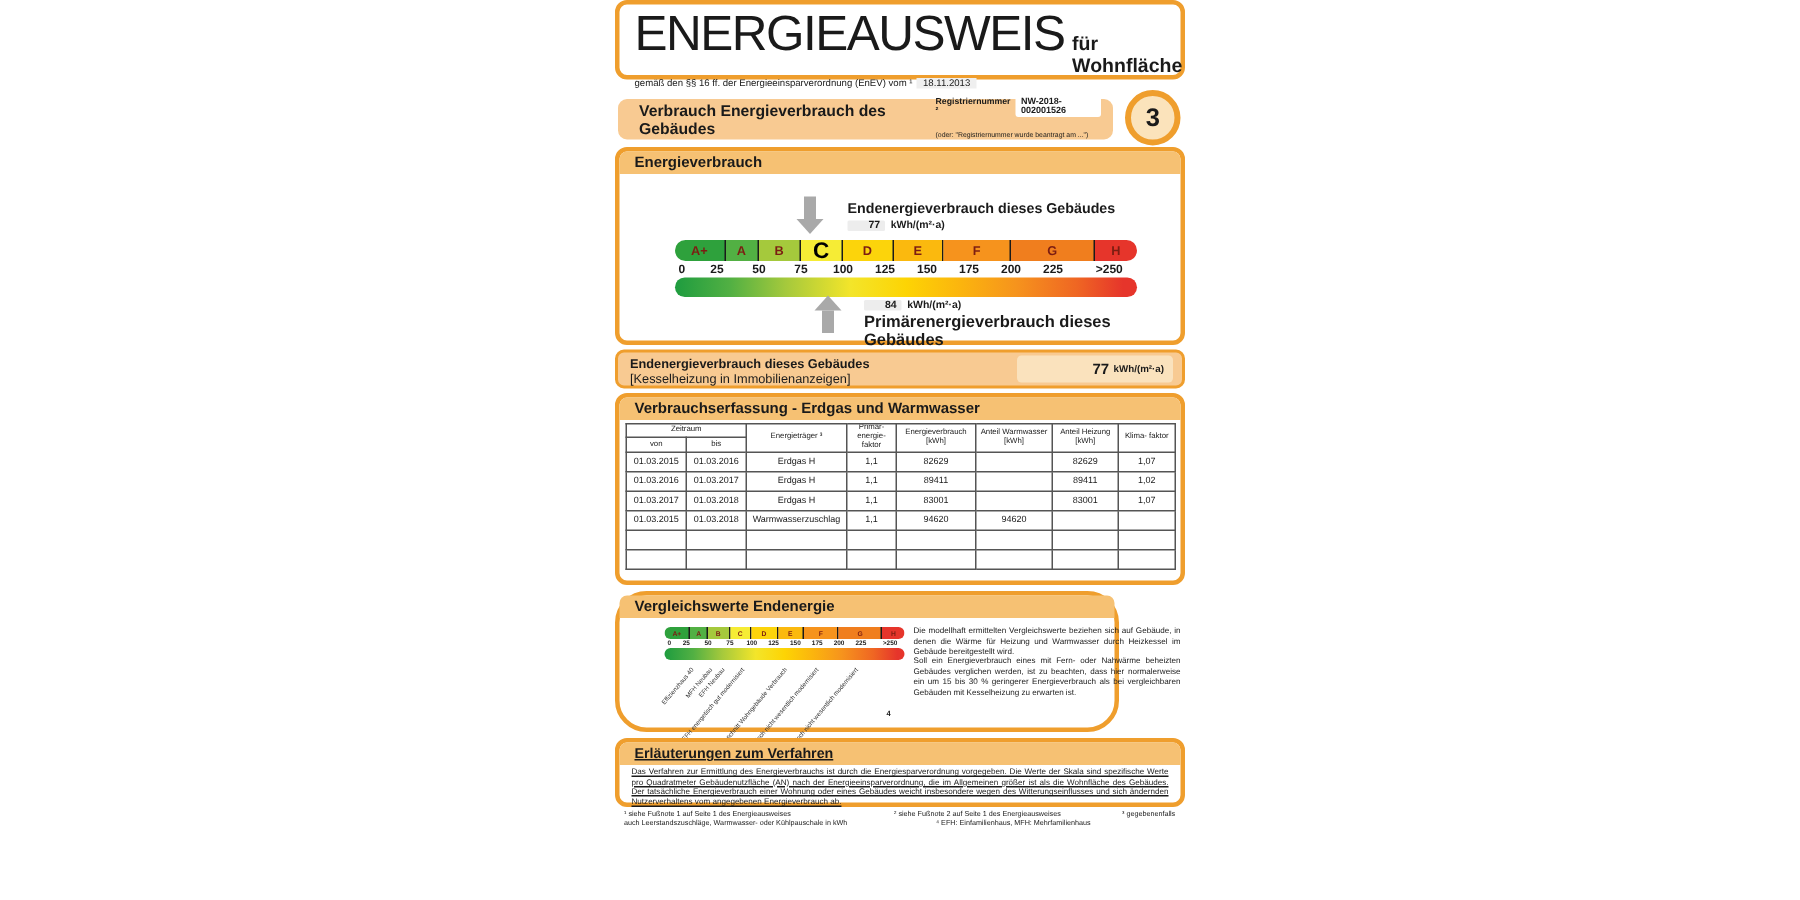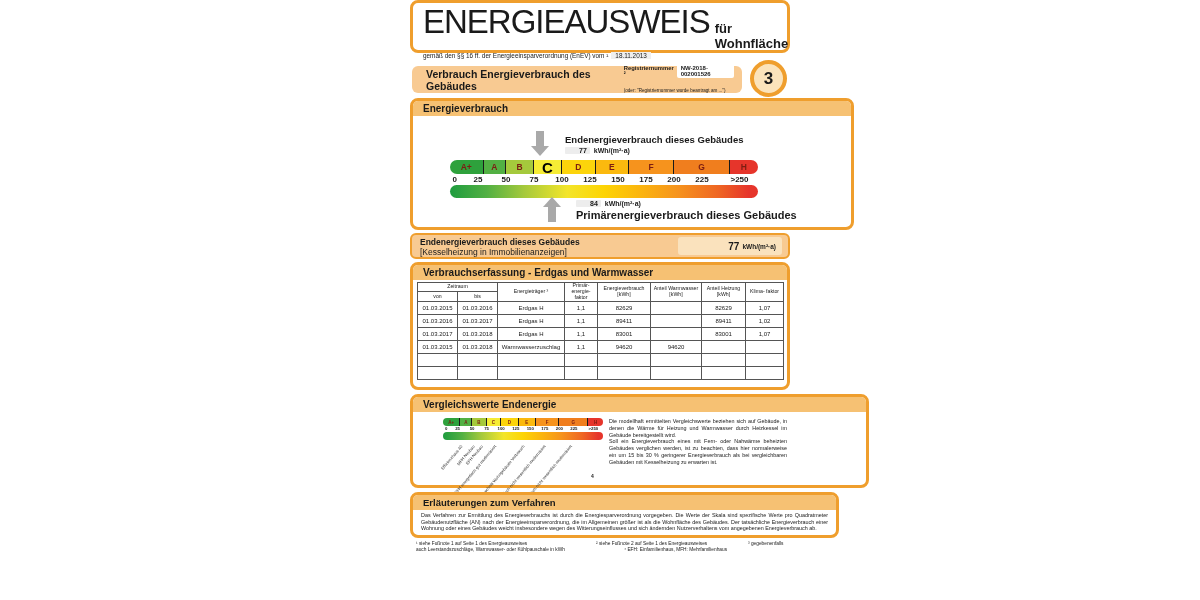--- a/index.html
+++ b/index.html
@@ -27,21 +27,21 @@
   .reg-num { background:#fff; border-radius:2px; font-weight:bold; font-size:6px; padding:1px 4px; }
   .reg-note { font-size:4.6px; margin-top:1px; }
   .badge { position:absolute; left:340px; top:60px; width:37px; height:37px; border-radius:50%;
            border:4px solid #EF9E2D; background:#FBE3BB; display:flex; align-items:center;
            justify-content:center; font-weight:bold; font-size:17px; }
 
   
   .sect-strip { background:#F6C173; border-radius:5px 5px 0 0; font-weight:bold;
                 font-size:10px; padding:2px 0 2px 10px; }
 
-  .energy { left:0; top:98px; width:444px; height:132px; }
+  .energy { left:0; top:98px; width:380px; height:132px; }
   .abs { position:absolute; }
   .end-label { left:152px; top:33px; font-weight:bold; font-size:9.5px; }
   .val-line { font-weight:bold; font-size:7px; }
   .field { background:#ededed; border-radius:1px; padding:0 3px 0 14px; margin-right:2px; }
 
   .arrow { position:absolute; width:18px; }
   .arrow .shaft { width:8px; height:15px; background:#a9a9a9; margin:0 auto; }
   .arrow .head-down { width:0; height:0; border-left:9px solid transparent;
                       border-right:9px solid transparent; border-top:10px solid #a9a9a9; }
   .arrow .head-up { width:0; height:0; border-left:9px solid transparent;
@@ -79,37 +79,37 @@
   table.vt { border-collapse:collapse; table-layout:fixed; margin:2px 4px 0 4px;
              width:366px; font-size:6px; }
   table.vt th, table.vt td { border:1px solid #555; text-align:center; padding:0 1px;
                              overflow:hidden; }
   table.vt th { font-weight:normal; font-size:5.2px; line-height:1.15; }
   table.vt td { height:13px; }
   .c1{width:40px}.c2{width:40px}.c3{width:67px}.c4{width:33px}.c5{width:53px}
   .c6{width:51px}.c7{width:44px}.c8{width:38px}
 
   
-  .verg { left:0; top:394px; width:459px; height:94px; }
+  .verg { left:0; top:394px; width:336px; height:94px;border-radius:21px; }
   .mini { position:absolute; left:30px; top:21px; width:160px; }
   .mini .band { height:8px; border-radius:4px; }
   .mini .seg { font-size:4.5px; }
   .mini .ticks { height:6px; font-size:4.3px; }
   .mini .ticks span { top:0; }
   .mini .gbar { height:8px; border-radius:4px; }
   .vanchor { position:absolute; width:0; height:0; }
   .vlabel { position:absolute; right:0; top:0; white-space:nowrap; font-size:4.2px;
             color:#333; transform:rotate(-50deg); transform-origin:100% 0; }
   .verg-fn { position:absolute; left:178px; top:76px; font-size:5px; font-weight:bold; }
   .verg-text { position:absolute; left:196px; top:21px; width:178px; font-size:5.4px;
                line-height:1.25; text-align:justify; }
   .verg-text p + p { margin-top:0; }
 
   
-  .erl { left:0; top:492px; width:429px; height:46px; }
+  .erl { left:0; top:492px; width:380px; height:46px;text-decoration:underline; }
   .erl .sect-strip { font-size:9.5px; }
   .erl-text { font-size:5.4px; line-height:1.22; text-align:justify; padding:2px 8px 0 8px; }
 
   
   .fnotes { position:absolute; left:0; top:541px; width:380px; height:16px; font-size:4.8px; }
   .fnotes span { position:absolute; white-space:nowrap; }
   .fn1 { left:6px; top:0; } .fn2 { left:186px; top:0; } .fn3a { left:338px; top:0; }
   .fn3b { left:6px; top:6px; } .fn4 { left:214px; top:6px; }
 </style>
 </head>

